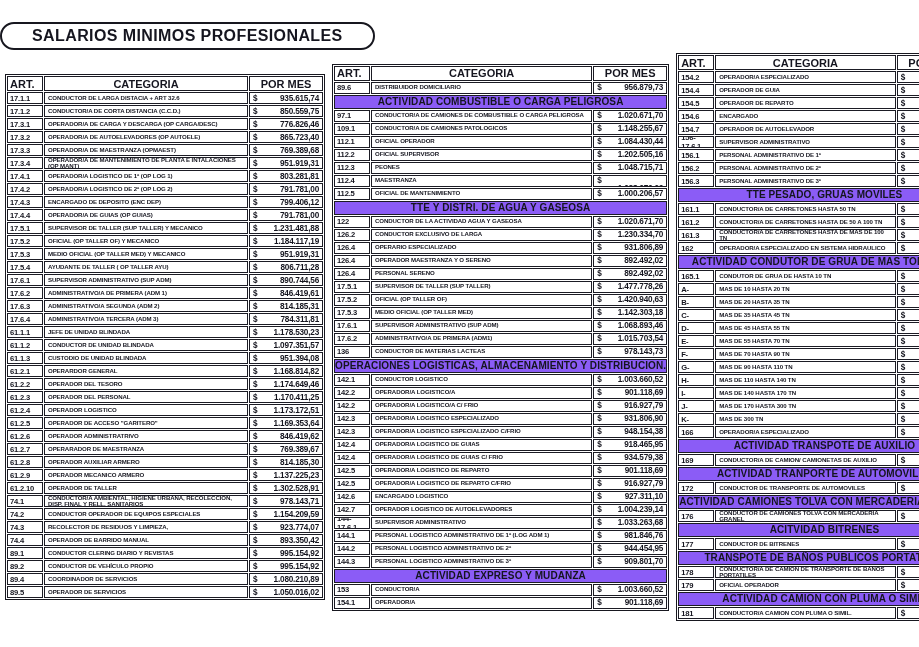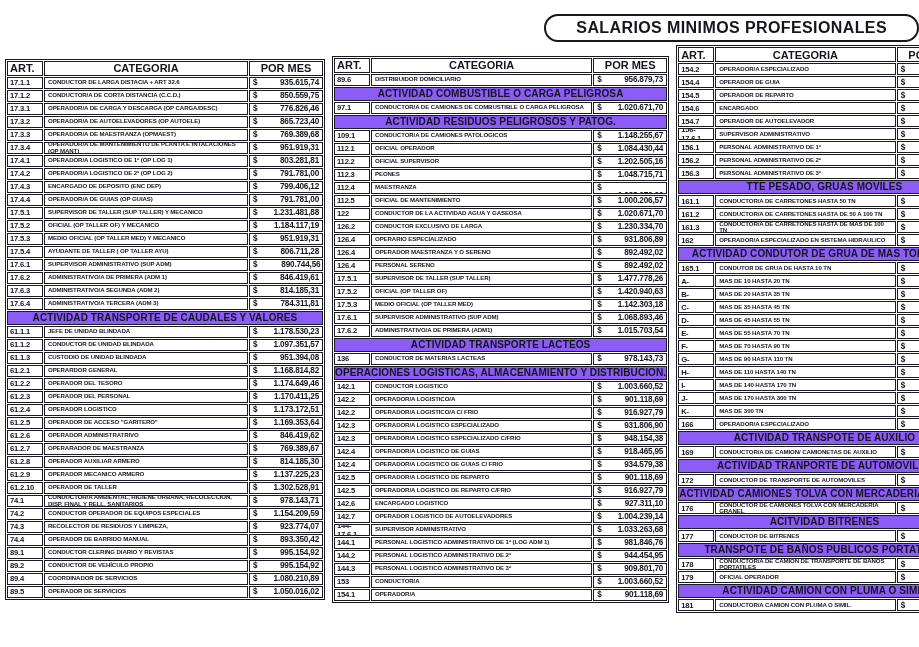--- a/index.html
+++ b/index.html
@@ -1,21 +1,21 @@
 <!DOCTYPE html>
 <html><head>
 <meta charset="utf-8">
 <style>
   html,body{margin:0;padding:0;}
   body{
     width:919px;height:647px;background:#ffffff;
     font-family:"Liberation Sans",sans-serif;color:#15151f;
     overflow:hidden;
   }
-  .title-wrap{display:flex;justify-content:flex-end;padding-top:14px;}
+  .title-wrap{display:flex;justify-content:flex-start;padding-top:22px;}
   .title-pill{
     border:2px solid #17171f;border-radius:16px;
     padding:3px 30px;font-weight:bold;font-size:16px;letter-spacing:.4px;
     color:#15151f;background:#fff;
   }
   .cols{
     display:flex;gap:7px;padding:3px 5px 0 5px;align-items:center;
   }
   .col{display:flex;flex-direction:column;gap:1px;border:1px solid #17171f;padding:1px;background:#fff;}
   .col-0{flex:0 0 316px;}
@@ -165,21 +165,21 @@
         <span class="price">
           <span class="cur" style="border: none;">$</span>
           <span class="val" style="border: none;">806.711,28</span>
         </span>
       </div>
       <div class="row">
         <span class="art">17.6.1</span>
         <span class="cat">SUPERVISOR ADMINISTRATIVO (SUP ADM)</span>
         <span class="price">
           <span class="cur" style="border: none;">$</span>
-          <span class="val" style="border: none; padding-left: 24px;">890.744,56</span>
+          <span class="val" style="border: none;">890.744,56</span>
         </span>
       </div>
       <div class="row">
         <span class="art">17.6.2</span>
         <span class="cat">ADMINISTRATIVO/A DE PRIMERA (ADM 1)</span>
         <span class="price">
           <span class="cur" style="border: none;">$</span>
           <span class="val" style="border: none;">846.419,61</span>
         </span>
       </div>
@@ -192,21 +192,20 @@
         </span>
       </div>
       <div class="row">
         <span class="art">17.6.4</span>
         <span class="cat">ADMINISTRATIVO/A TERCERA (ADM 3)</span>
         <span class="price">
           <span class="cur" style="border: none;">$</span>
           <span class="val" style="border: none;">784.311,81</span>
         </span>
       </div>
-      <div class="section">ACTIVIDAD TRANSPORTE DE CAUDALES Y VALORES</div>
       <div class="row">
         <span class="art">61.1.1</span>
         <span class="cat">JEFE DE UNIDAD BLINDADA</span>
         <span class="price">
           <span class="cur" style="border: none;">$</span>
           <span class="val" style="border: none;">1.178.530,23</span>
         </span>
       </div>
       <div class="row">
         <span class="art">61.1.2</span>
@@ -385,21 +384,20 @@
       </div>
       <div class="section">ACTIVIDAD COMBUSTIBLE O CARGA PELIGROSA</div>
       <div class="row">
         <span class="art">97.1</span>
         <span class="cat">CONDUCTOR/A DE CAMIONES DE COMBUSTIBLE O CARGA PELIGROSA</span>
         <span class="price">
           <span class="cur" style="border: none;">$</span>
           <span class="val" style="border: none;">1.020.671,70</span>
         </span>
       </div>
-      <div class="section">ACTIVIDAD RESIDUOS PELIGROSOS Y PATOG.</div>
       <div class="row">
         <span class="art">109.1</span>
         <span class="cat">CONDUCTOR/A DE CAMIONES PATOLOGICOS</span>
         <span class="price">
           <span class="cur" style="border: none;">$</span>
           <span class="val" style="border: none;">1.148.255,67</span>
         </span>
       </div>
       <div class="row">
         <span class="art">112.1</span>
@@ -434,20 +432,21 @@
         </span>
       </div>
       <div class="row">
         <span class="art">112.5</span>
         <span class="cat">OFICIAL DE MANTENIMIENTO</span>
         <span class="price">
           <span class="cur" style="border: none;">$</span>
           <span class="val" style="border: none;">1.000.206,57</span>
         </span>
       </div>
+      <div class="section">TTE Y DISTRI. DE AGUA Y GASEOSA</div>
       <div class="row">
         <span class="art">122</span>
         <span class="cat">CONDUCTOR DE LA ACTIVIDAD AGUA Y GASEOSA</span>
         <span class="price">
           <span class="cur" style="border: none;">$</span>
           <span class="val" style="border: none;">1.020.671,70</span>
         </span>
       </div>
       <div class="row">
         <span class="art">126.2</span>
@@ -514,21 +513,20 @@
         </span>
       </div>
       <div class="row">
         <span class="art">17.6.2</span>
         <span class="cat">ADMINISTRATIVO/A DE PRIMERA (ADM1)</span>
         <span class="price">
           <span class="cur" style="border: none;">$</span>
           <span class="val" style="border: none;">1.015.703,54</span>
         </span>
       </div>
-      <div class="section">ACTIVIDAD TRANSPORTE LACTEOS</div>
       <div class="row">
         <span class="art">136</span>
         <span class="cat">CONDUCTOR DE MATERIAS LACTEAS</span>
         <span class="price">
           <span class="cur" style="border: none;">$</span>
           <span class="val" style="border: none;">978.143,73</span>
         </span>
       </div>
       <div class="section">OPERACIONES LOGISTICAS, ALMACENAMIENTO Y DISTRIBUCION.</div>
       <div class="row">
@@ -644,20 +642,21 @@
         </span>
       </div>
       <div class="row">
         <span class="art">144.3</span>
         <span class="cat">PERSONAL LOGISTICO ADMINISTRATIVO DE 3º</span>
         <span class="price">
           <span class="cur" style="border: none;">$</span>
           <span class="val" style="border: none;">909.801,70</span>
         </span>
       </div>
+      <div class="section">ACTIVIDAD EXPRESO Y MUDANZA</div>
       <div class="row">
         <span class="art">153</span>
         <span class="cat">CONDUCTOR/A</span>
         <span class="price">
           <span class="cur" style="border: none;">$</span>
           <span class="val" style="border: none;">1.003.660,52</span>
         </span>
       </div>
       <div class="row">
         <span class="art">154.1</span>

